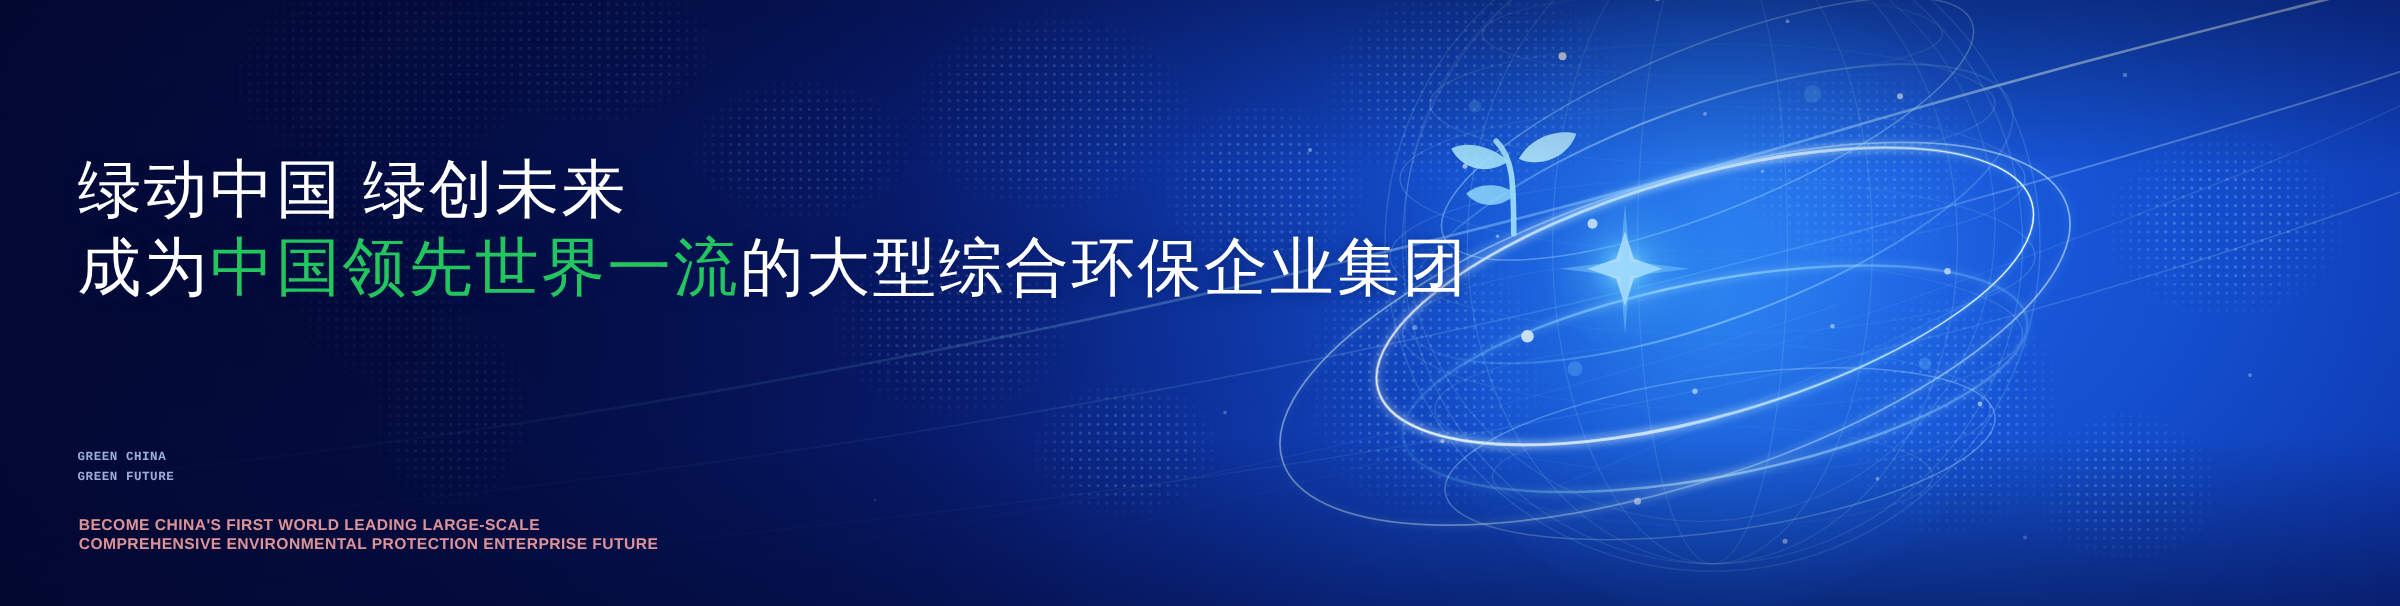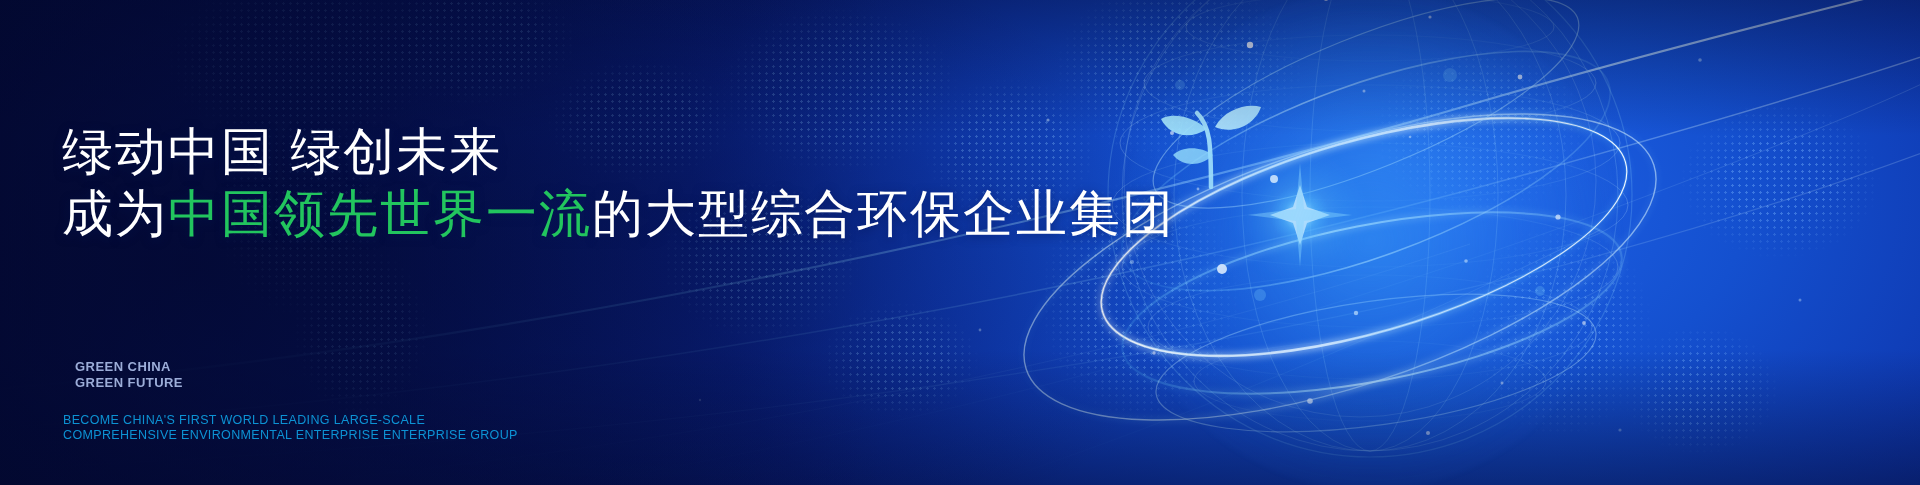--- a/index.html
+++ b/index.html
@@ -99,37 +99,38 @@
     letter-spacing:2px;
     color:#ffffff;
     font-weight:400;
     white-space:nowrap;
     text-shadow:0 2px 10px rgba(0,20,80,.55);
   }
   .headline .line{display:block;}
   .hl-red{color:#22c55e;}
 
   .sub-en{
-    position:absolute; left:13px; top:316px;
-    font-size:13px;
+    position:absolute; left:0; top:316px;
+    font-size:10px;
     font-weight:bold;
     line-height:16px;
     letter-spacing:.45px;
     color:#a9bbe6;
     opacity:.92;
+    font-family:Liberation Mono, monospace;
   }
   .sub-en span{display:block;}
 
   .desc-en{
     position:absolute; left:1px; top:370px;
     font-size:12.5px;
-    font-weight:normal;
+    font-weight:bold;
     line-height:15px;
     letter-spacing:.35px;
-    color:#0ea5e9;
+    color:#fca5a5;
     opacity:.88;
   }
   .desc-en span{display:block;}
 </style>
 </head>
 <body>
 
 <div class="banner">
 
   <div class="bg-base"></div>
@@ -319,17 +320,17 @@
       <span class="line"><span>成为</span><span class="hl-red">中国领先世界一流</span><span>的大型综合环保企业集团</span></span>
     </div>
 
     <div class="sub-en">
       <span>GREEN CHINA</span>
       <span>GREEN FUTURE</span>
     </div>
 
     <div class="desc-en">
       <span>BECOME CHINA'S FIRST WORLD LEADING LARGE-SCALE</span>
-      <span>COMPREHENSIVE ENVIRONMENTAL ENTERPRISE ENTERPRISE GROUP</span>
+      <span>COMPREHENSIVE ENVIRONMENTAL PROTECTION ENTERPRISE FUTURE</span>
     </div>
 
   </div>
 </div>
 
 </body></html>

